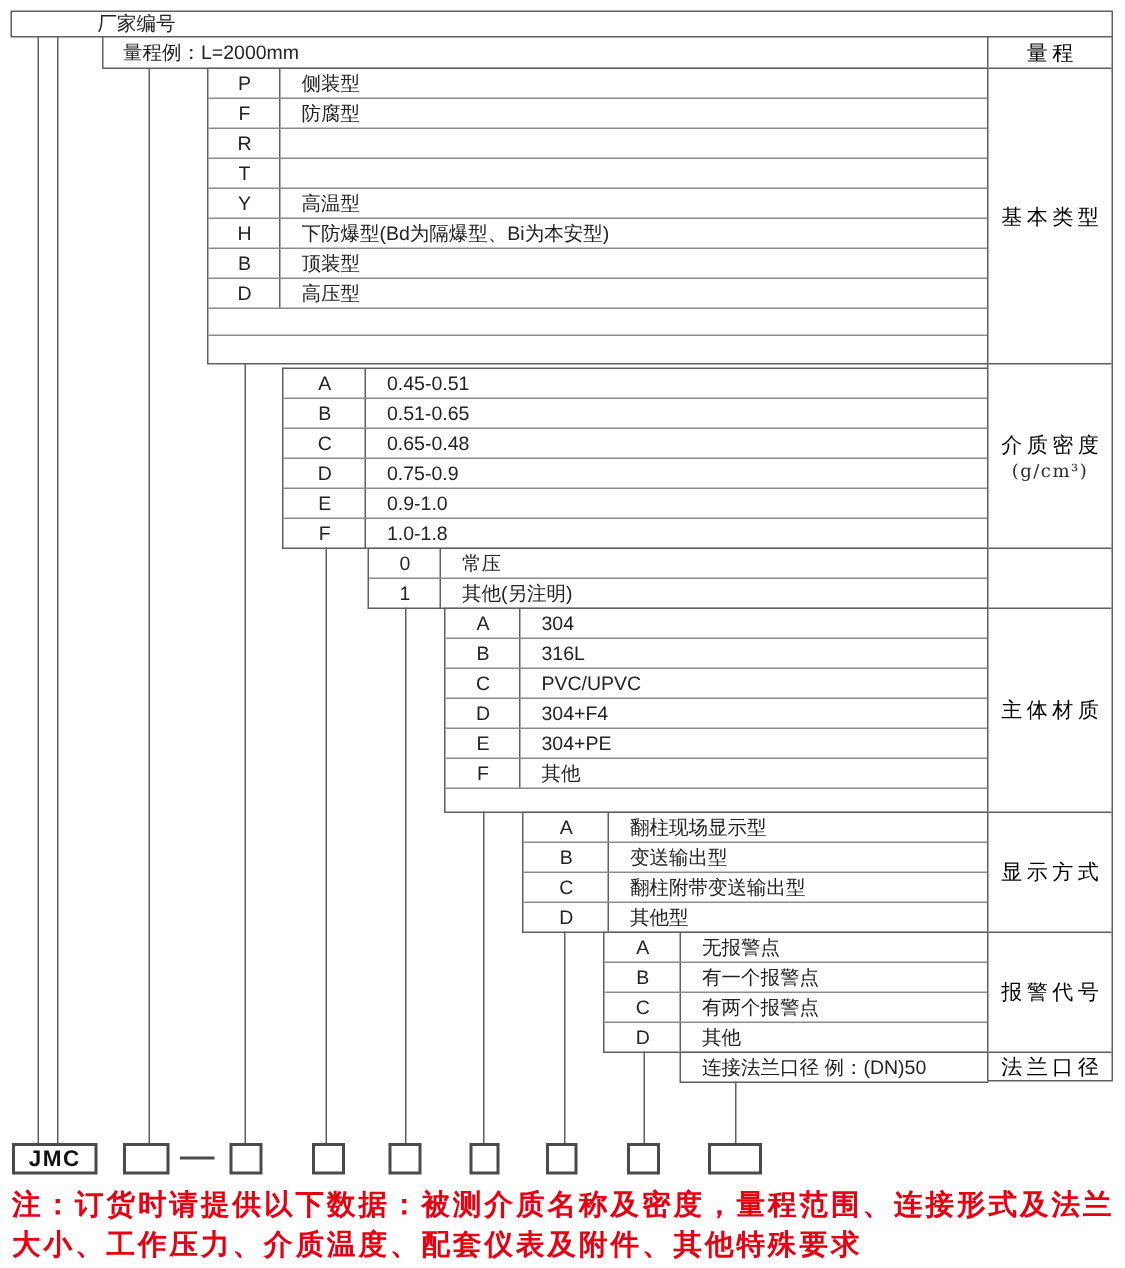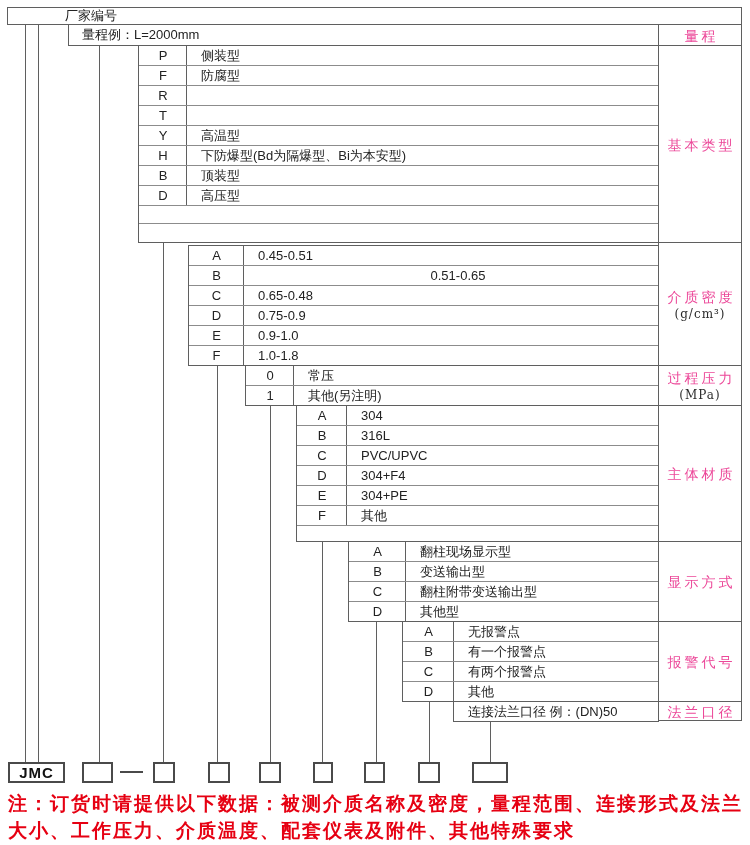--- a/index.html
+++ b/index.html
@@ -13,21 +13,21 @@
   #canvas{position:relative;width:750px;height:845px;background:#ffffff;overflow:hidden;}
   .box{position:absolute;border:1px solid var(--line);box-sizing:border-box;background:#fff;}
   .txt{position:absolute;font-size:13px;color:var(--text);white-space:nowrap;}
   .vline{position:absolute;width:1px;background:var(--line);}
   .hline{position:absolute;height:1px;background:var(--line);}
   .rowline{position:absolute;height:1px;background:var(--rowline);}
   .codecell{position:absolute;text-align:center;font-size:13px;color:var(--text);}
   .desccell{position:absolute;font-size:13px;color:var(--text);white-space:nowrap;overflow:hidden;}
   .catcell{position:absolute;left:0;width:100%;display:flex;flex-direction:column;
            justify-content:center;align-items:center;box-sizing:border-box;}
-  .catmain{font-family:"DejaVu Serif","Liberation Serif",serif;font-size:14px;color:#ec4899;
+  .catmain{font-family:"DejaVu Serif","Liberation Serif",serif;font-size:14px;color:#000000;
            letter-spacing:3px;text-indent:3px;line-height:18px;}
   .catunit{font-family:"DejaVu Serif","Liberation Serif",serif;font-size:12px;color:#2b2b2b;
            letter-spacing:1px;line-height:16px;}
   .codebox{position:absolute;border:2px solid #4a4a4a;box-sizing:border-box;background:#fff;
            text-align:center;}
   .prefix{font-weight:bold;font-size:15px;color:#111;line-height:17px;letter-spacing:1px;}
   .note{position:absolute;left:8px;top:790px;width:742px;font-weight:bold;
         font-size:19px;line-height:27px;letter-spacing:2px;color:var(--note);}
   .sep{position:absolute;background:#4a4a4a;}
 </style>
@@ -75,21 +75,21 @@
         <div class="codecell" style="left: 0px; top: 178px; width: 48px; height: 19px; line-height: 19px;"></div>
         <div class="desccell" style="left: 62px; top: 178px; width: 457px; height: 19px; line-height: 19px;"></div>
       </div>
       <div class="box" style="left: 188px; top: 245px; width: 471px; height: 121px;">
         <div class="vline" style="left: 54px; top: 0px; height: 120px;"></div>
         <div class="rowline" style="left: 0px; right: 0px; width: 469px; top: 19px;"></div>
         <div class="codecell" style="left: 0px; top: 0px; width: 55px; height: 20px; line-height: 20px;">A</div>
         <div class="desccell" style="left: 69px; top: 0px; width: 400px; height: 20px; line-height: 20px;">0.45-0.51</div>
         <div class="rowline" style="left: 0px; right: 0px; width: 469px; top: 39px;"></div>
         <div class="codecell" style="left: 0px; top: 20px; width: 55px; height: 20px; line-height: 20px;">B</div>
-        <div class="desccell" style="left: 69px; top: 20px; width: 400px; height: 20px; line-height: 20px; text-align: center;">0.51-0.65</div>
+        <div class="desccell" style="left: 69px; top: 20px; width: 400px; height: 20px; line-height: 20px;">0.51-0.65</div>
         <div class="rowline" style="left: 0px; right: 0px; width: 469px; top: 59px;"></div>
         <div class="codecell" style="left: 0px; top: 40px; width: 55px; height: 20px; line-height: 20px;">C</div>
         <div class="desccell" style="left: 69px; top: 40px; width: 400px; height: 20px; line-height: 20px;">0.65-0.48</div>
         <div class="rowline" style="left: 0px; right: 0px; width: 469px; top: 79px;"></div>
         <div class="codecell" style="left: 0px; top: 60px; width: 55px; height: 20px; line-height: 20px;">D</div>
         <div class="desccell" style="left: 69px; top: 60px; width: 400px; height: 20px; line-height: 20px;">0.75-0.9</div>
         <div class="rowline" style="left: 0px; right: 0px; width: 469px; top: 99px;"></div>
         <div class="codecell" style="left: 0px; top: 80px; width: 55px; height: 20px; line-height: 20px;">E</div>
         <div class="desccell" style="left: 69px; top: 80px; width: 400px; height: 20px; line-height: 20px;">0.9-1.0</div>
         <div class="codecell" style="left: 0px; top: 100px; width: 55px; height: 20px; line-height: 20px;">F</div>
@@ -164,24 +164,20 @@
         <div class="hline" style="left: 0px; width: 100%; top: 20px;"></div>
         <div class="catcell" style="top: 21px; height: 197px;">
           <div class="catmain">基本类型</div>
         </div>
         <div class="hline" style="left: 0px; width: 100%; top: 217px;"></div>
         <div class="catcell" style="top: 218px; height: 123px;">
           <div class="catmain">介质密度</div>
           <div class="catunit">(g/cm³)</div>
         </div>
         <div class="hline" style="left: 0px; width: 100%; top: 340px;"></div>
-        <div class="catcell" style="top: 341px; height: 40px;">
-          <div class="catmain">过程压力</div>
-          <div class="catunit">(MPa)</div>
-        </div>
         <div class="hline" style="left: 0px; width: 100%; top: 380px;"></div>
         <div class="catcell" style="top: 381px; height: 136px;">
           <div class="catmain">主体材质</div>
         </div>
         <div class="hline" style="left: 0px; width: 100%; top: 516px;"></div>
         <div class="catcell" style="top: 517px; height: 80px;">
           <div class="catmain">显示方式</div>
         </div>
         <div class="hline" style="left: 0px; width: 100%; top: 596px;"></div>
         <div class="catcell" style="top: 597px; height: 80px;">

